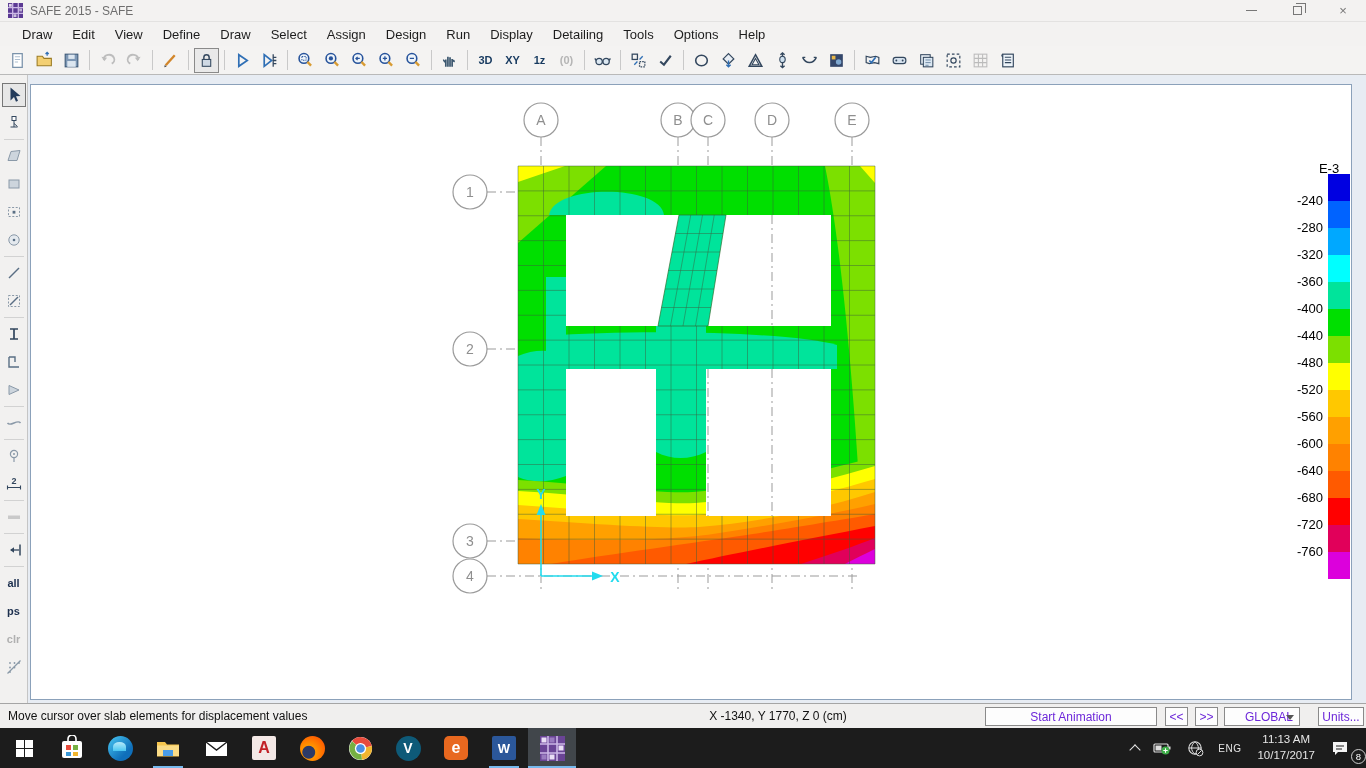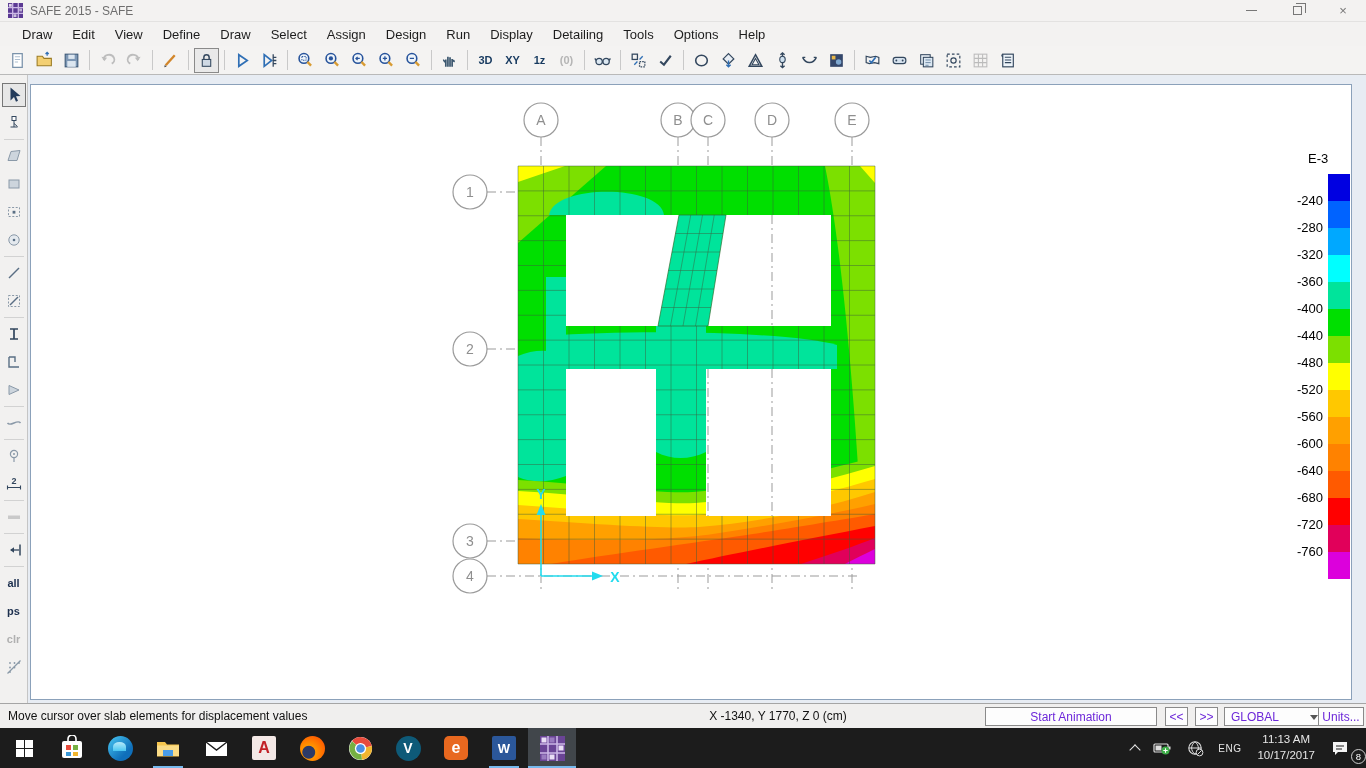--- a/index.html
+++ b/index.html
@@ -37,30 +37,30 @@
 #doctitle{height:22px;background:linear-gradient(#f0f4fa,#cfdae8);display:flex;align-items:center;border-bottom:1px solid #aebfd2}
 #doctitle .dicon{width:14px;height:14px;margin:0 6px 0 5px}
 #doctitle .dtext{font-size:12px;color:#7a7a7a}
 #doc-close{margin-left:auto;margin-right:6px;width:21px;height:16px;background:linear-gradient(#fdfdfd,#d8dde4);border:1px solid #8b9aac;border-radius:2px;display:flex;align-items:center;justify-content:center}
 #canvas{position:relative;width:1320px;height:592px;background:#fff;overflow:hidden}
 #plot{position:absolute;left:0;top:0}
 
 #legend-bar{position:absolute;left:1297px;top:89px;width:22px;height:405px}
 .lseg{width:22px;height:27px}
 .llabel{position:absolute;width:60px;text-align:right;font-size:13px;color:#000}
-#legend-header{position:absolute;left:1277px;top:66px;width:42px;text-align:left;font-size:13px;color:#000}
+#legend-header{position:absolute;left:1277px;top:76px;width:42px;text-align:center;font-size:13px;color:#000}
 
 #statusbar{position:absolute;left:0;top:703px;width:1366px;height:25px;background:#f0efee;border-top:1px solid #a5a5a5;display:flex;align-items:center}
 #status-msg{font-size:12px;color:#111;margin-left:8px}
 #status-coords{position:absolute;left:688px;width:180px;text-align:center;font-size:12px;color:#111}
 .stbtn{position:absolute;height:19px;top:3px;background:#fdfdfd;border:1px solid #8a8a8a;font-size:12px;color:#6d28d9;display:flex;align-items:center;justify-content:center}
 #btn-anim{left:985px;width:172px}
 #btn-prev{left:1165px;width:23px}
 #btn-next{left:1195px;width:23px}
-#sel-csys{left:1224px;width:100px;justify-content:flex-start;padding-left:6px}
+#sel-csys{left:1224px;width:76px;justify-content:flex-start;padding-left:20px}
 #sel-csys .chev{position:absolute;right:5px;top:7px;width:0;height:0;border-left:4px solid transparent;border-right:4px solid transparent;border-top:5px solid #555}
 #btn-units{left:1318px;width:46px}
 
 #taskbar{position:absolute;left:0;top:728px;width:1366px;height:40px;background:#1c1c1c;display:flex;align-items:stretch}
 #start-btn{width:48px;display:flex;align-items:center;justify-content:center}
 #search-box{width:352px;background:#fff;border:1px solid #444;display:flex;align-items:center;margin:0}
 #search-box .mag{width:11px;height:11px;border:1.5px solid #555;border-radius:50%;position:relative;margin:0 10px 0 14px}
 #search-box .mag:after{content:"";position:absolute;left:9px;top:10px;width:7px;height:1.5px;background:#555;transform:rotate(45deg);transform-origin:0 0}
 #search-box input{border:none;outline:none;font-size:14px;color:#5a5a5a;width:250px;font-family:"Liberation Sans",sans-serif;background:transparent}
 .task-app{width:48px;display:flex;align-items:center;justify-content:center;position:relative}

